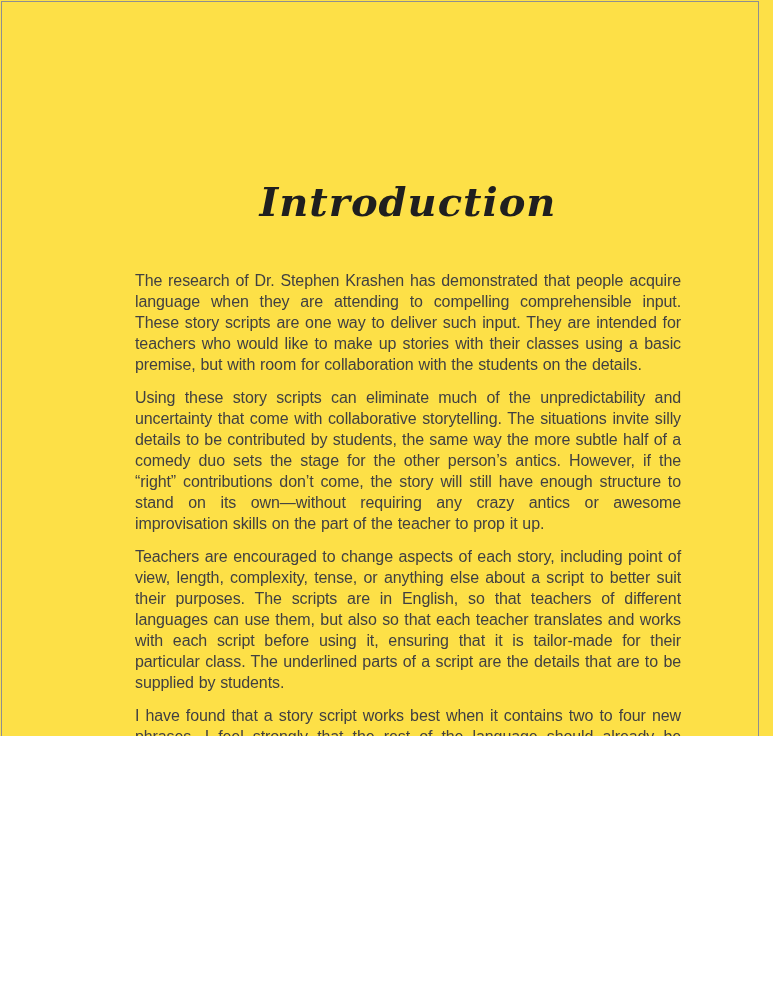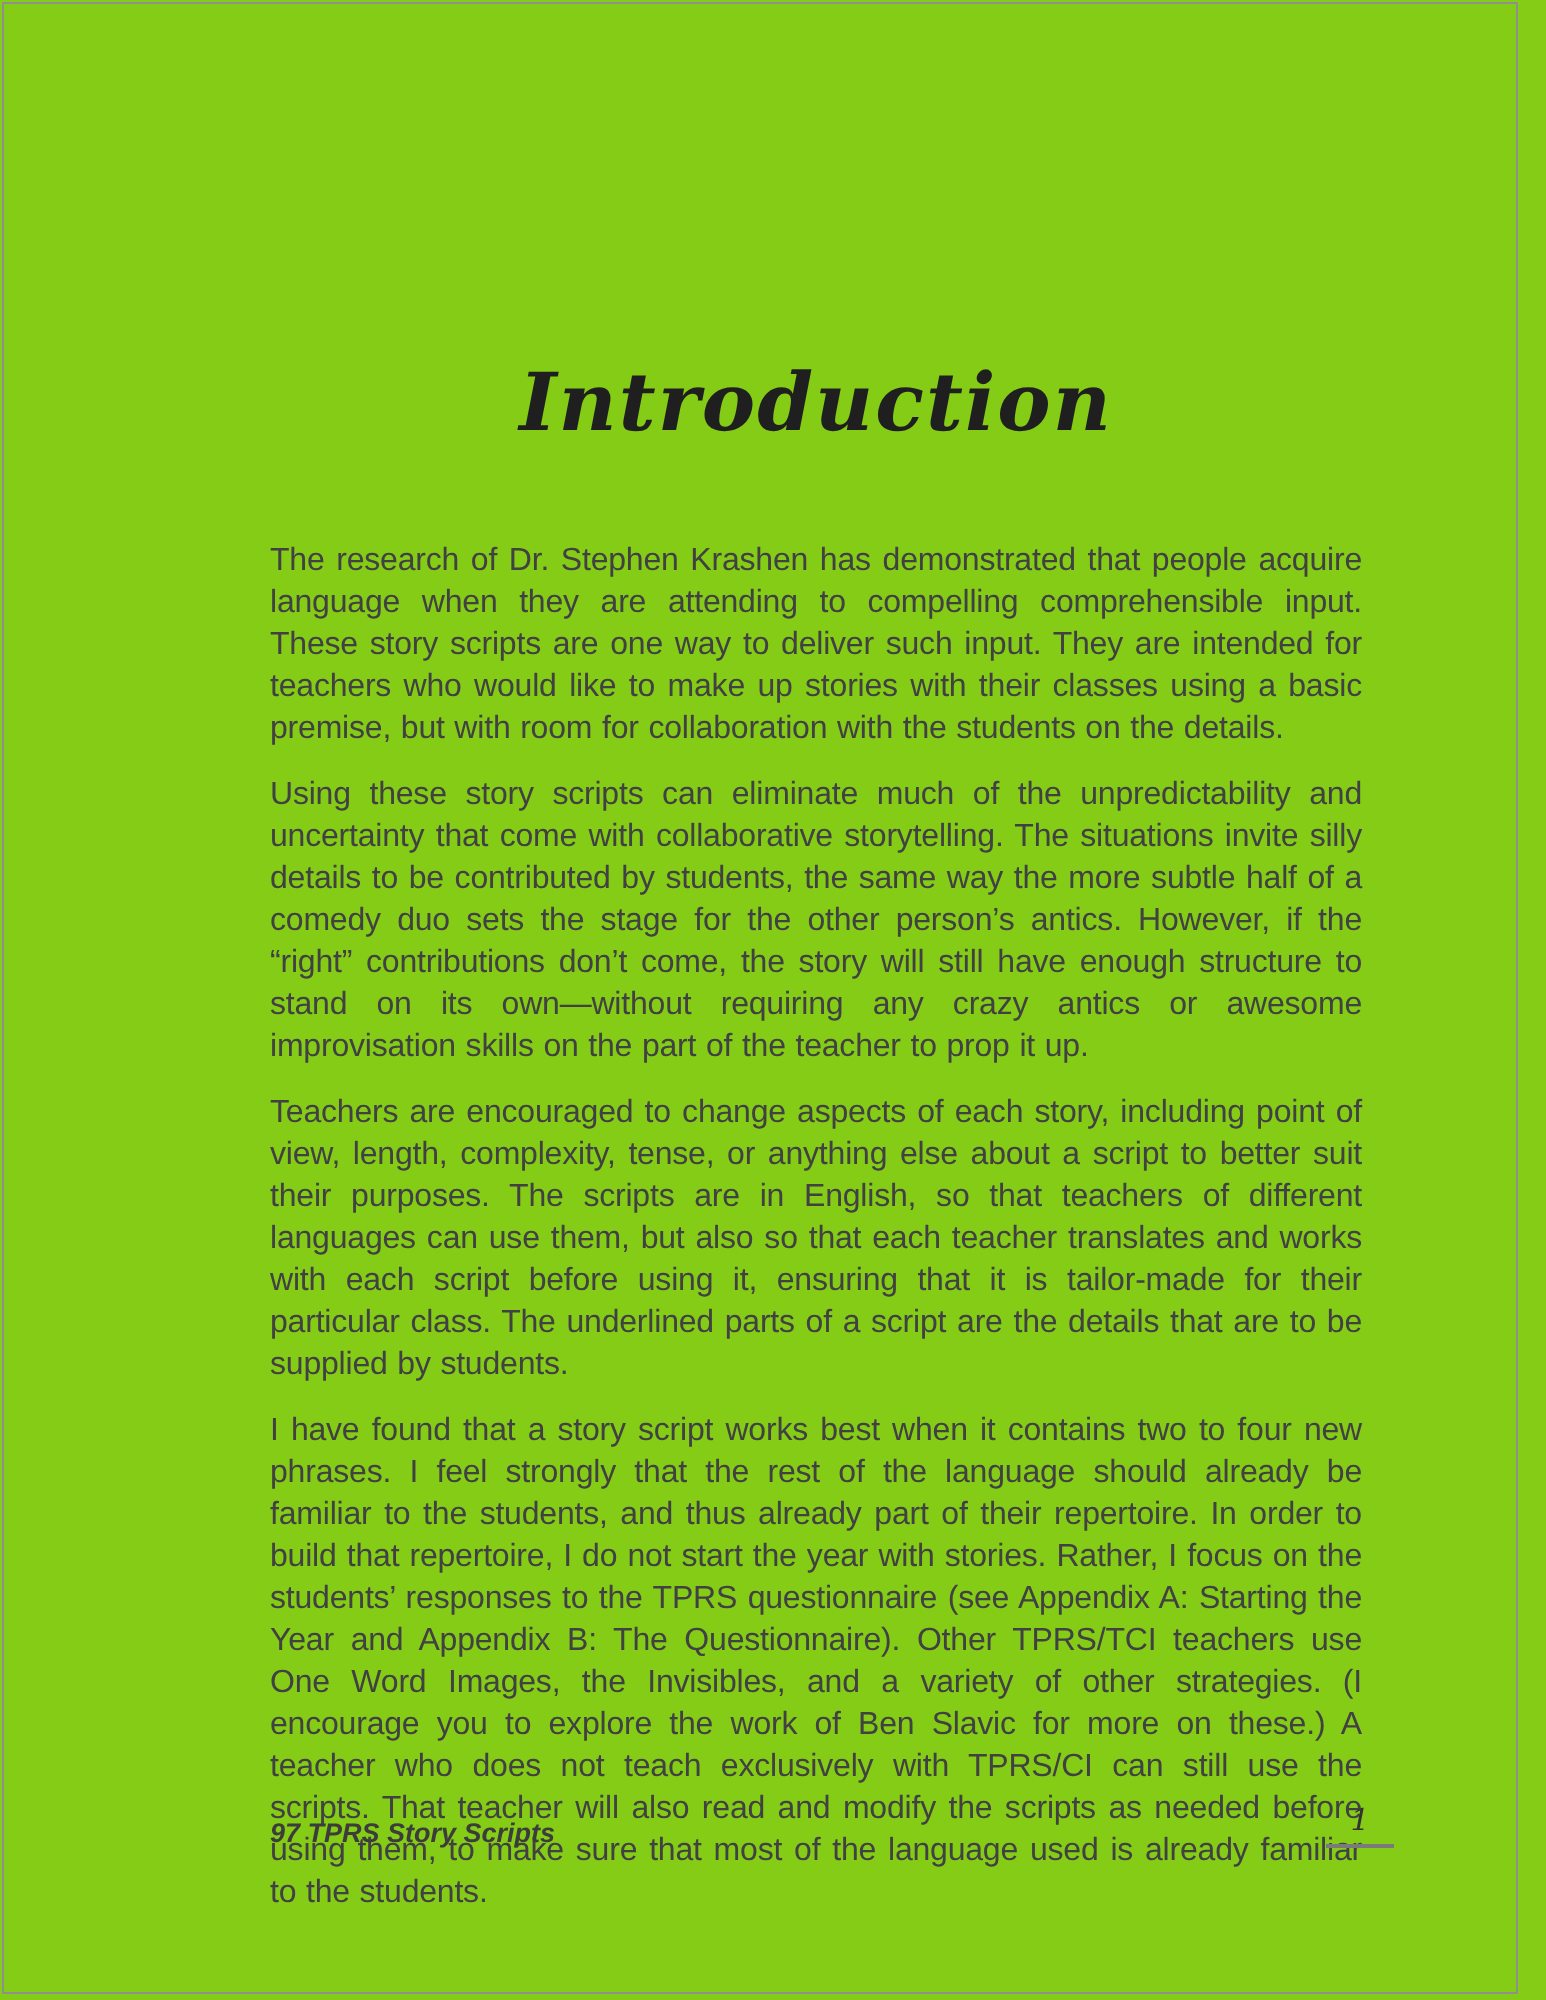--- a/index.html
+++ b/index.html
@@ -3,22 +3,22 @@
 <meta charset="utf-8">
 <style>
   html, body {
     margin: 0;
     padding: 0;
     background: #ffffff;
   }
   .page {
     position: relative;
     width: 773px;
-    height: 1000px;
-    background: #84cc16;
+    height: 736px;
+    background: #fde047;
     overflow: hidden;
     font-family: "Liberation Sans", sans-serif;
   }
   .frame {
     position: absolute;
     left: 1px;
     top: 1px;
     width: 756px;
     height: 994px;
     border: 1px solid #8f8f8f;

